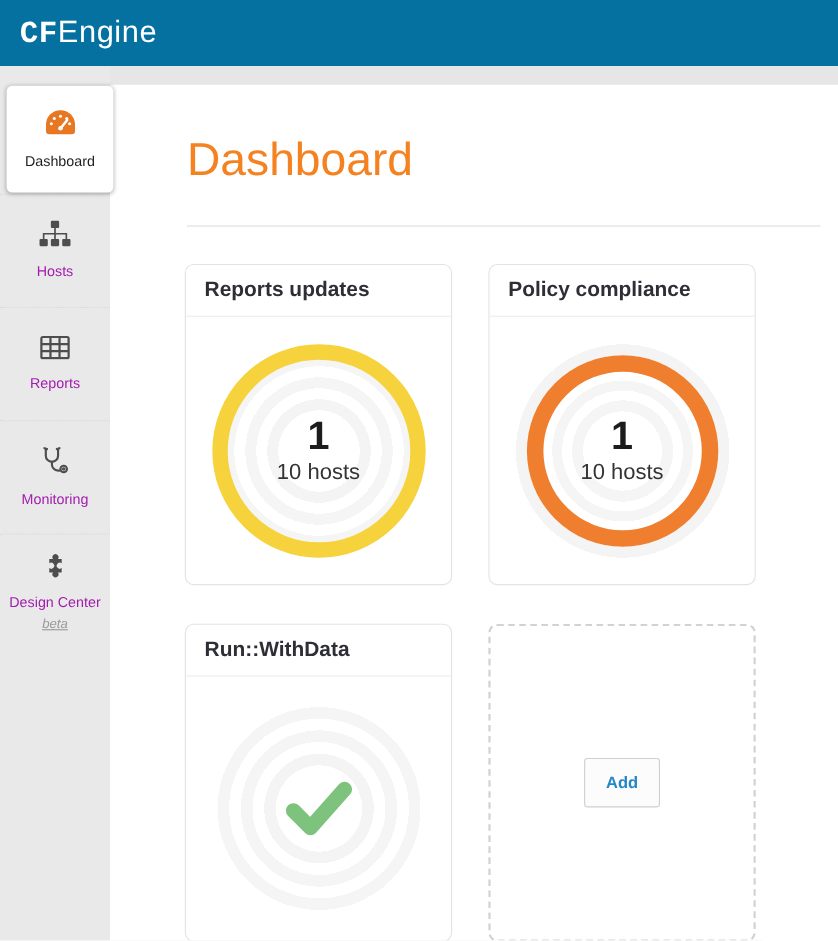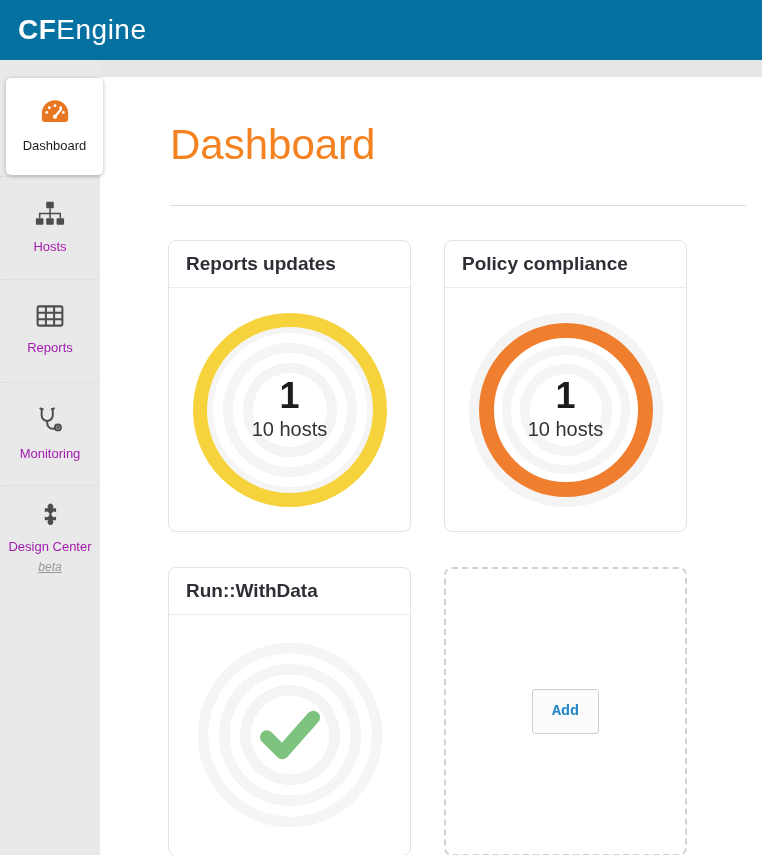--- a/index.html
+++ b/index.html
@@ -2,21 +2,21 @@
 <html><head>
 <meta charset="utf-8">
 <style>
   html,body{margin:0;padding:0;background:#ffffff;}
   body{width:762px;height:855px;overflow:hidden;font-family:"Liberation Sans","DejaVu Sans",sans-serif;}
   .page{width:762px;height:855px;display:flex;flex-direction:column;}
 
   
   .topbar{height:60px;background:#0571a1;display:flex;align-items:center;padding-left:18px;box-sizing:border-box;flex:none;}
   .brand{color:#ffffff;font-size:28px;letter-spacing:.5px;}
-  .brand .bold{font-weight:700;}
+  .brand .bold{font-weight:700;font-family:Liberation Mono, monospace;}
   .brand .light{font-weight:400;}
 
   
   .shell{flex:1;display:flex;background:#e6e6e6;position:relative;min-height:0;}
   .sidebar{width:100px;flex:none;box-sizing:border-box;padding-top:18px;background:#e9e9e9;z-index:2;}
   .sb-item{height:102px;display:flex;flex-direction:column;align-items:center;justify-content:center;gap:9px;
            border-top:1px dotted #d8d8d8;cursor:pointer;}
   .sb-item .sb-label{font-size:13px;color:#a21caf;text-align:center;line-height:1.25;}
   .sb-item .sb-sublabel{font-size:12px;font-style:italic;color:#9a9a9a;margin-top:-5px;text-decoration:underline;}
   .sb-item.active{background:#ffffff;width:97px;margin-left:6px;height:97px;border-top:none;border-radius:5px;
@@ -46,21 +46,21 @@
   .chart-center{position:absolute;inset:0;display:flex;flex-direction:column;align-items:center;justify-content:center;}
   .chart-value{font-size:36px;font-weight:700;color:#1c1c1c;line-height:1;}
   .chart-sub{font-size:20px;color:#333333;margin-top:4px;}
 
   .chart.big{width:212px;height:212px;}
   .check-wrap{position:absolute;inset:0;display:flex;align-items:center;justify-content:center;}
 
   
   .card.add{border:2px dashed #d2d2d2;align-items:center;justify-content:center;}
   .add-btn{padding:13px 19px;font-size:15px;font-weight:700;color:#2386c8;background:#fcfcfc;
-           border:1px solid #cfcfcf;border-radius:3px;cursor:pointer;font-family:Liberation Mono, monospace;}
+           border:1px solid #cfcfcf;border-radius:3px;cursor:pointer;}
 </style>
 </head>
 <body>
 
 <div class="page">
 
   <div class="topbar">
     <div class="brand"><span class="bold">CF</span><span class="light">Engine</span></div>
   </div>
 

